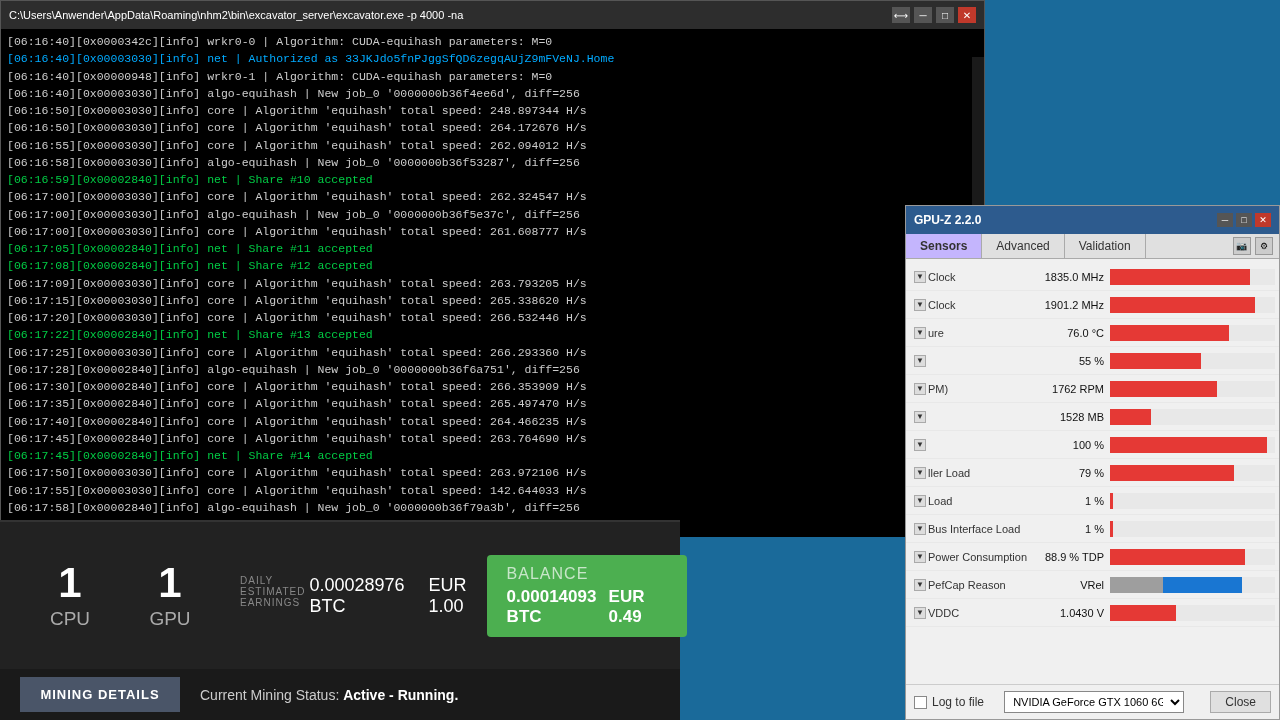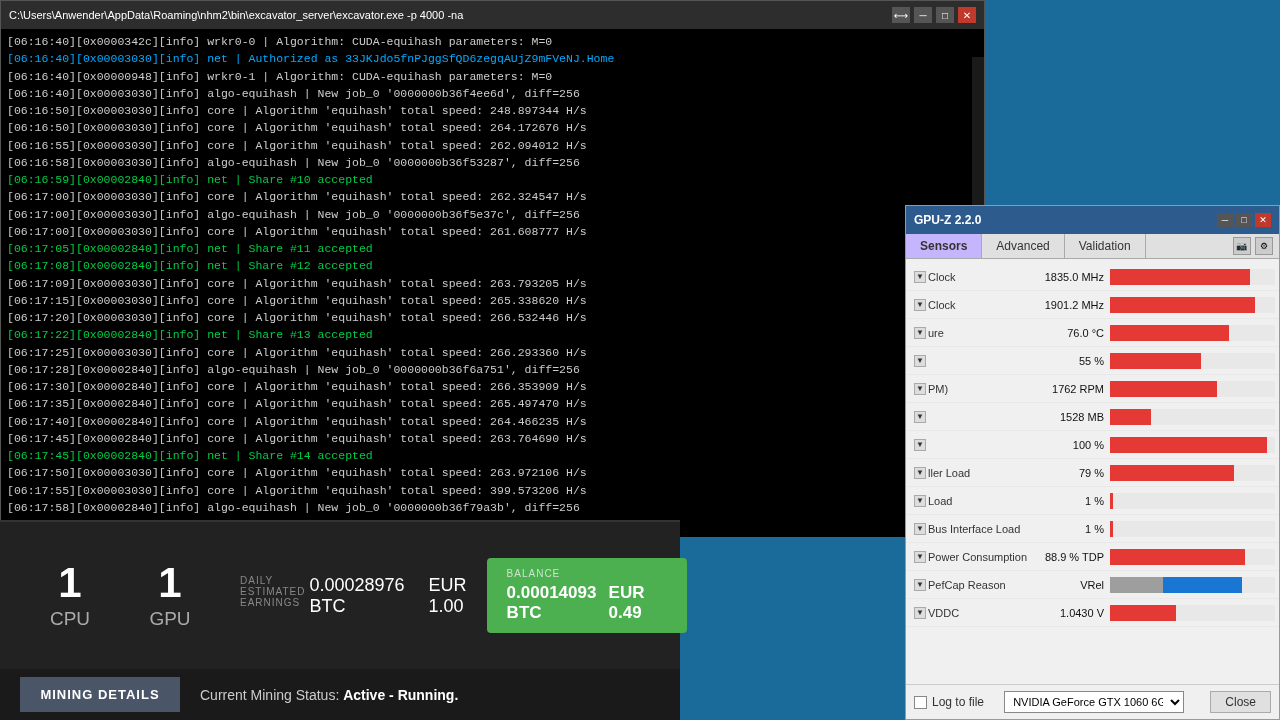--- a/index.html
+++ b/index.html
@@ -133,21 +133,21 @@
     }
     .balance-box {
       background: #4caf50;
       padding: 10px 20px;
       border-radius: 4px;
       min-width: 200px;
       display: flex;
       flex-direction: column;
     }
     .balance-label {
-      font-size: 10px;
+      font-size: 16px;
       color: #c8e6c9;
       text-transform: uppercase;
       letter-spacing: 1px;
       margin-bottom: 4px;
     }
     .balance-row {
       display: flex;
       justify-content: space-between;
     }
     .balance-btc {
@@ -416,21 +416,21 @@
         <span class="line ">[06:17:20][0x00003030][info]  core | Algorithm 'equihash' total speed: 266.532446 H/s</span>
         <span class="line accepted">[06:17:22][0x00002840][info]  net | Share #13 accepted</span>
         <span class="line ">[06:17:25][0x00003030][info]  core | Algorithm 'equihash' total speed: 266.293360 H/s</span>
         <span class="line ">[06:17:28][0x00002840][info]  algo-equihash | New job_0 '0000000b36f6a751', diff=256</span>
         <span class="line ">[06:17:30][0x00002840][info]  core | Algorithm 'equihash' total speed: 266.353909 H/s</span>
         <span class="line ">[06:17:35][0x00002840][info]  core | Algorithm 'equihash' total speed: 265.497470 H/s</span>
         <span class="line ">[06:17:40][0x00002840][info]  core | Algorithm 'equihash' total speed: 264.466235 H/s</span>
         <span class="line ">[06:17:45][0x00002840][info]  core | Algorithm 'equihash' total speed: 263.764690 H/s</span>
         <span class="line accepted">[06:17:45][0x00002840][info]  net | Share #14 accepted</span>
         <span class="line ">[06:17:50][0x00003030][info]  core | Algorithm 'equihash' total speed: 263.972106 H/s</span>
-        <span class="line ">[06:17:55][0x00003030][info]  core | Algorithm 'equihash' total speed: 399.573206 H/s</span>
+        <span class="line ">[06:17:55][0x00003030][info]  core | Algorithm 'equihash' total speed: 142.644033 H/s</span>
         <span class="line ">[06:17:58][0x00002840][info]  algo-equihash | New job_0 '0000000b36f79a3b', diff=256</span>
         <span class="line ">[06:18:00][0x00003030][info]  core | Algorithm 'equihash' total speed: 263.692605 H/s</span>
       </div>
     <div class="terminal-scroll-area">
       <div class="terminal-scroll-thumb"></div>
     </div>
   </div>
 </div>
 
 <div class="mining-panel">

